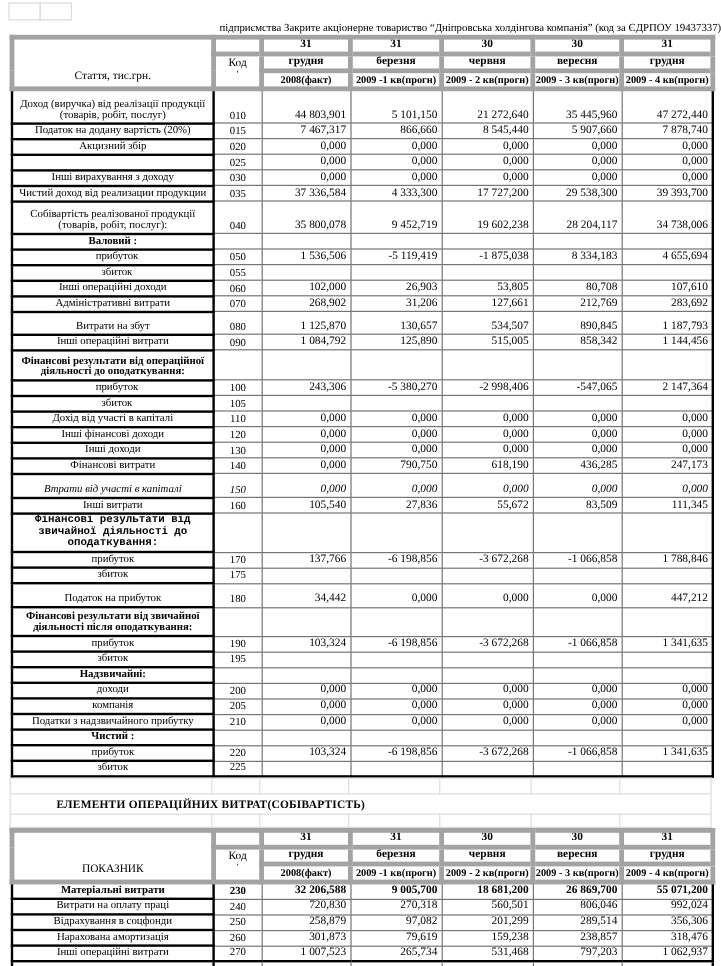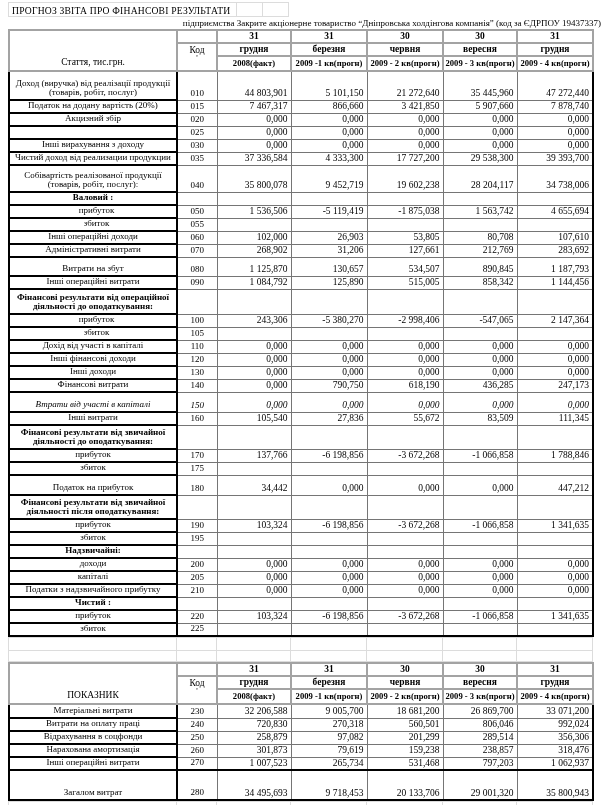--- a/index.html
+++ b/index.html
@@ -14,21 +14,21 @@
   .tcell.small{width:27px;margin-left:-1px;}
   .subtitle{margin:1px 0 0 10px;height:11px;font-size:9px;white-space:nowrap;text-align:right;}
 
   table.fin{border-collapse:collapse;table-layout:fixed;width:584px;margin-left:8px;border:2px solid #000;}
   table.gap{border-collapse:collapse;table-layout:fixed;width:584px;margin-left:8px;}
 
   .fin tr{height:13px;}
   .fin th,.fin td{box-sizing:border-box;overflow:hidden;}
 
   
-  .fin th{border:2px solid #a3a3a3;font-weight:bold;text-align:center;vertical-align:middle;padding:0;font-size:9.5px;line-height:1.05;}
+  .fin th{border:4px solid #a3a3a3;font-weight:bold;text-align:center;vertical-align:middle;padding:0;font-size:9.5px;line-height:1.05;}
   .fin tr.hA{height:13px;} .fin tr.hB{height:13px;} .fin tr.hC{height:15px;}
   .fin th.thinb{border-bottom:1px solid #757575;}
   .fin th.stub{font-weight:normal;vertical-align:bottom;font-size:9.5px;padding-bottom:2px;}
   .fin th.kod{font-weight:normal;vertical-align:top;padding-top:2px;font-size:9.5px;}
   .fin th.kod .apo{font-size:8px;line-height:6px;font-weight:normal;}
   .fin th.yr{font-size:8.6px;}
 
   
   .fin td{font-size:9px;vertical-align:bottom;padding:0 2px 1px 2px;line-height:1.08;}
   .fin td.lbl{border:2px solid #000;text-align:center;}
@@ -41,21 +41,20 @@
 
   
   .gap td{border:1px solid #dcdcdc;height:13px;padding:0;box-sizing:border-box;}
   .gap td.t{font-weight:bold;font-size:9.5px;padding:2px 0 0 38px;height:17px;vertical-align:middle;letter-spacing:.2px;}
   .gap tr.short td{height:11px;}
 </style>
 </head>
 <body>
 
 <div class="titlebar">
-  <div class="tcell main">ПРОГНОЗ ЗВІТА ПРО ФІНАНСОВІ РЕЗУЛЬТАТИ</div>
   <div class="tcell small"></div>
   <div class="tcell small"></div>
 </div>
 <div class="subtitle">підприємства Закрите акціонерне товариство “Дніпровська холдінгова компанія” (код за ЄДРПОУ 19437337)</div>
 
 <table class="fin">
   <colgroup>
       <col style="width:168px">
       <col style="width:40px">
       <col style="width:74px">
@@ -101,21 +100,21 @@
         <td class="val">5 101,150</td>
         <td class="val">21 272,640</td>
         <td class="val">35 445,960</td>
         <td class="val">47 272,440</td>
       </tr>
       <tr>
         <td class="lbl">Податок на додану вартість (20%)</td>
         <td class="code">015</td>
         <td class="val">7 467,317</td>
         <td class="val">866,660</td>
-        <td class="val">3 421,850</td>
+        <td class="val">8 545,440</td>
         <td class="val">5 907,660</td>
         <td class="val">7 878,740</td>
       </tr>
       <tr>
         <td class="lbl">Акцизний збір</td>
         <td class="code">020</td>
         <td class="val">0,000</td>
         <td class="val">0,000</td>
         <td class="val">0,000</td>
         <td class="val">0,000</td>
@@ -165,21 +164,21 @@
         <td class="val"></td>
         <td class="val"></td>
         <td class="val"></td>
       </tr>
       <tr>
         <td class="lbl ind">прибуток</td>
         <td class="code">050</td>
         <td class="val">1 536,506</td>
         <td class="val">-5 119,419</td>
         <td class="val">-1 875,038</td>
-        <td class="val">1 563,742</td>
+        <td class="val">8 334,183</td>
         <td class="val">4 655,694</td>
       </tr>
       <tr>
         <td class="lbl ind">збиток</td>
         <td class="code">055</td>
         <td class="val"></td>
         <td class="val"></td>
         <td class="val"></td>
         <td class="val"></td>
         <td class="val"></td>
@@ -294,21 +293,21 @@
       </tr>
       <tr>
         <td class="lbl">Інші витрати</td>
         <td class="code">160</td>
         <td class="val">105,540</td>
         <td class="val">27,836</td>
         <td class="val">55,672</td>
         <td class="val">83,509</td>
         <td class="val">111,345</td>
       </tr>
-      <tr style="height: 24px;">
+      <tr style="height: 24px; font-family: Liberation Mono, monospace;">
         <td class="lbl bold">Фінансові результати від звичайної діяльності до оподаткування:</td>
         <td class="code"></td>
         <td class="val"></td>
         <td class="val"></td>
         <td class="val"></td>
         <td class="val"></td>
         <td class="val"></td>
       </tr>
       <tr>
         <td class="lbl">прибуток</td>
@@ -376,21 +375,21 @@
       <tr>
         <td class="lbl">доходи</td>
         <td class="code">200</td>
         <td class="val">0,000</td>
         <td class="val">0,000</td>
         <td class="val">0,000</td>
         <td class="val">0,000</td>
         <td class="val">0,000</td>
       </tr>
       <tr>
-        <td class="lbl">капіталі</td>
+        <td class="lbl">компанія</td>
         <td class="code">205</td>
         <td class="val">0,000</td>
         <td class="val">0,000</td>
         <td class="val">0,000</td>
         <td class="val">0,000</td>
         <td class="val">0,000</td>
       </tr>
       <tr>
         <td class="lbl">Податки з надзвичайного прибутку</td>
         <td class="code">210</td>
@@ -442,20 +441,23 @@
     </colgroup>
   <tbody>
     <tr>
         <td></td>
         <td></td>
         <td></td>
         <td></td>
         <td></td>
         <td></td>
         <td></td>
+      </tr>
+    <tr>
+        <td class="t" colspan="7">ЕЛЕМЕНТИ ОПЕРАЦІЙНИХ ВИТРАТ(СОБІВАРТІСТЬ)</td>
       </tr>
     <tr class="short">
         <td></td>
         <td></td>
         <td></td>
         <td></td>
         <td></td>
         <td></td>
         <td></td>
       </tr>
@@ -495,28 +497,28 @@
     </tr>
     <tr class="hC">
       <th class="yr">2008(факт)</th>
       <th class="yr">2009 -1 кв(прогн)</th>
       <th class="yr">2009 - 2 кв(прогн)</th>
       <th class="yr">2009 - 3 кв(прогн)</th>
       <th class="yr">2009 - 4 кв(прогн)</th>
     </tr>
   </thead>
   <tbody id="t2body">
-      <tr style="height: 14px;">
+      <tr style="height: 14px; font-weight: bold;">
         <td class="lbl">Матеріальні витрати</td>
         <td class="code">230</td>
         <td class="val">32 206,588</td>
         <td class="val">9 005,700</td>
         <td class="val">18 681,200</td>
         <td class="val">26 869,700</td>
-        <td class="val">33 071,200</td>
+        <td class="val">55 071,200</td>
       </tr>
       <tr>
         <td class="lbl">Витрати на оплату праці</td>
         <td class="code">240</td>
         <td class="val">720,830</td>
         <td class="val">270,318</td>
         <td class="val">560,501</td>
         <td class="val">806,046</td>
         <td class="val">992,024</td>
       </tr>

